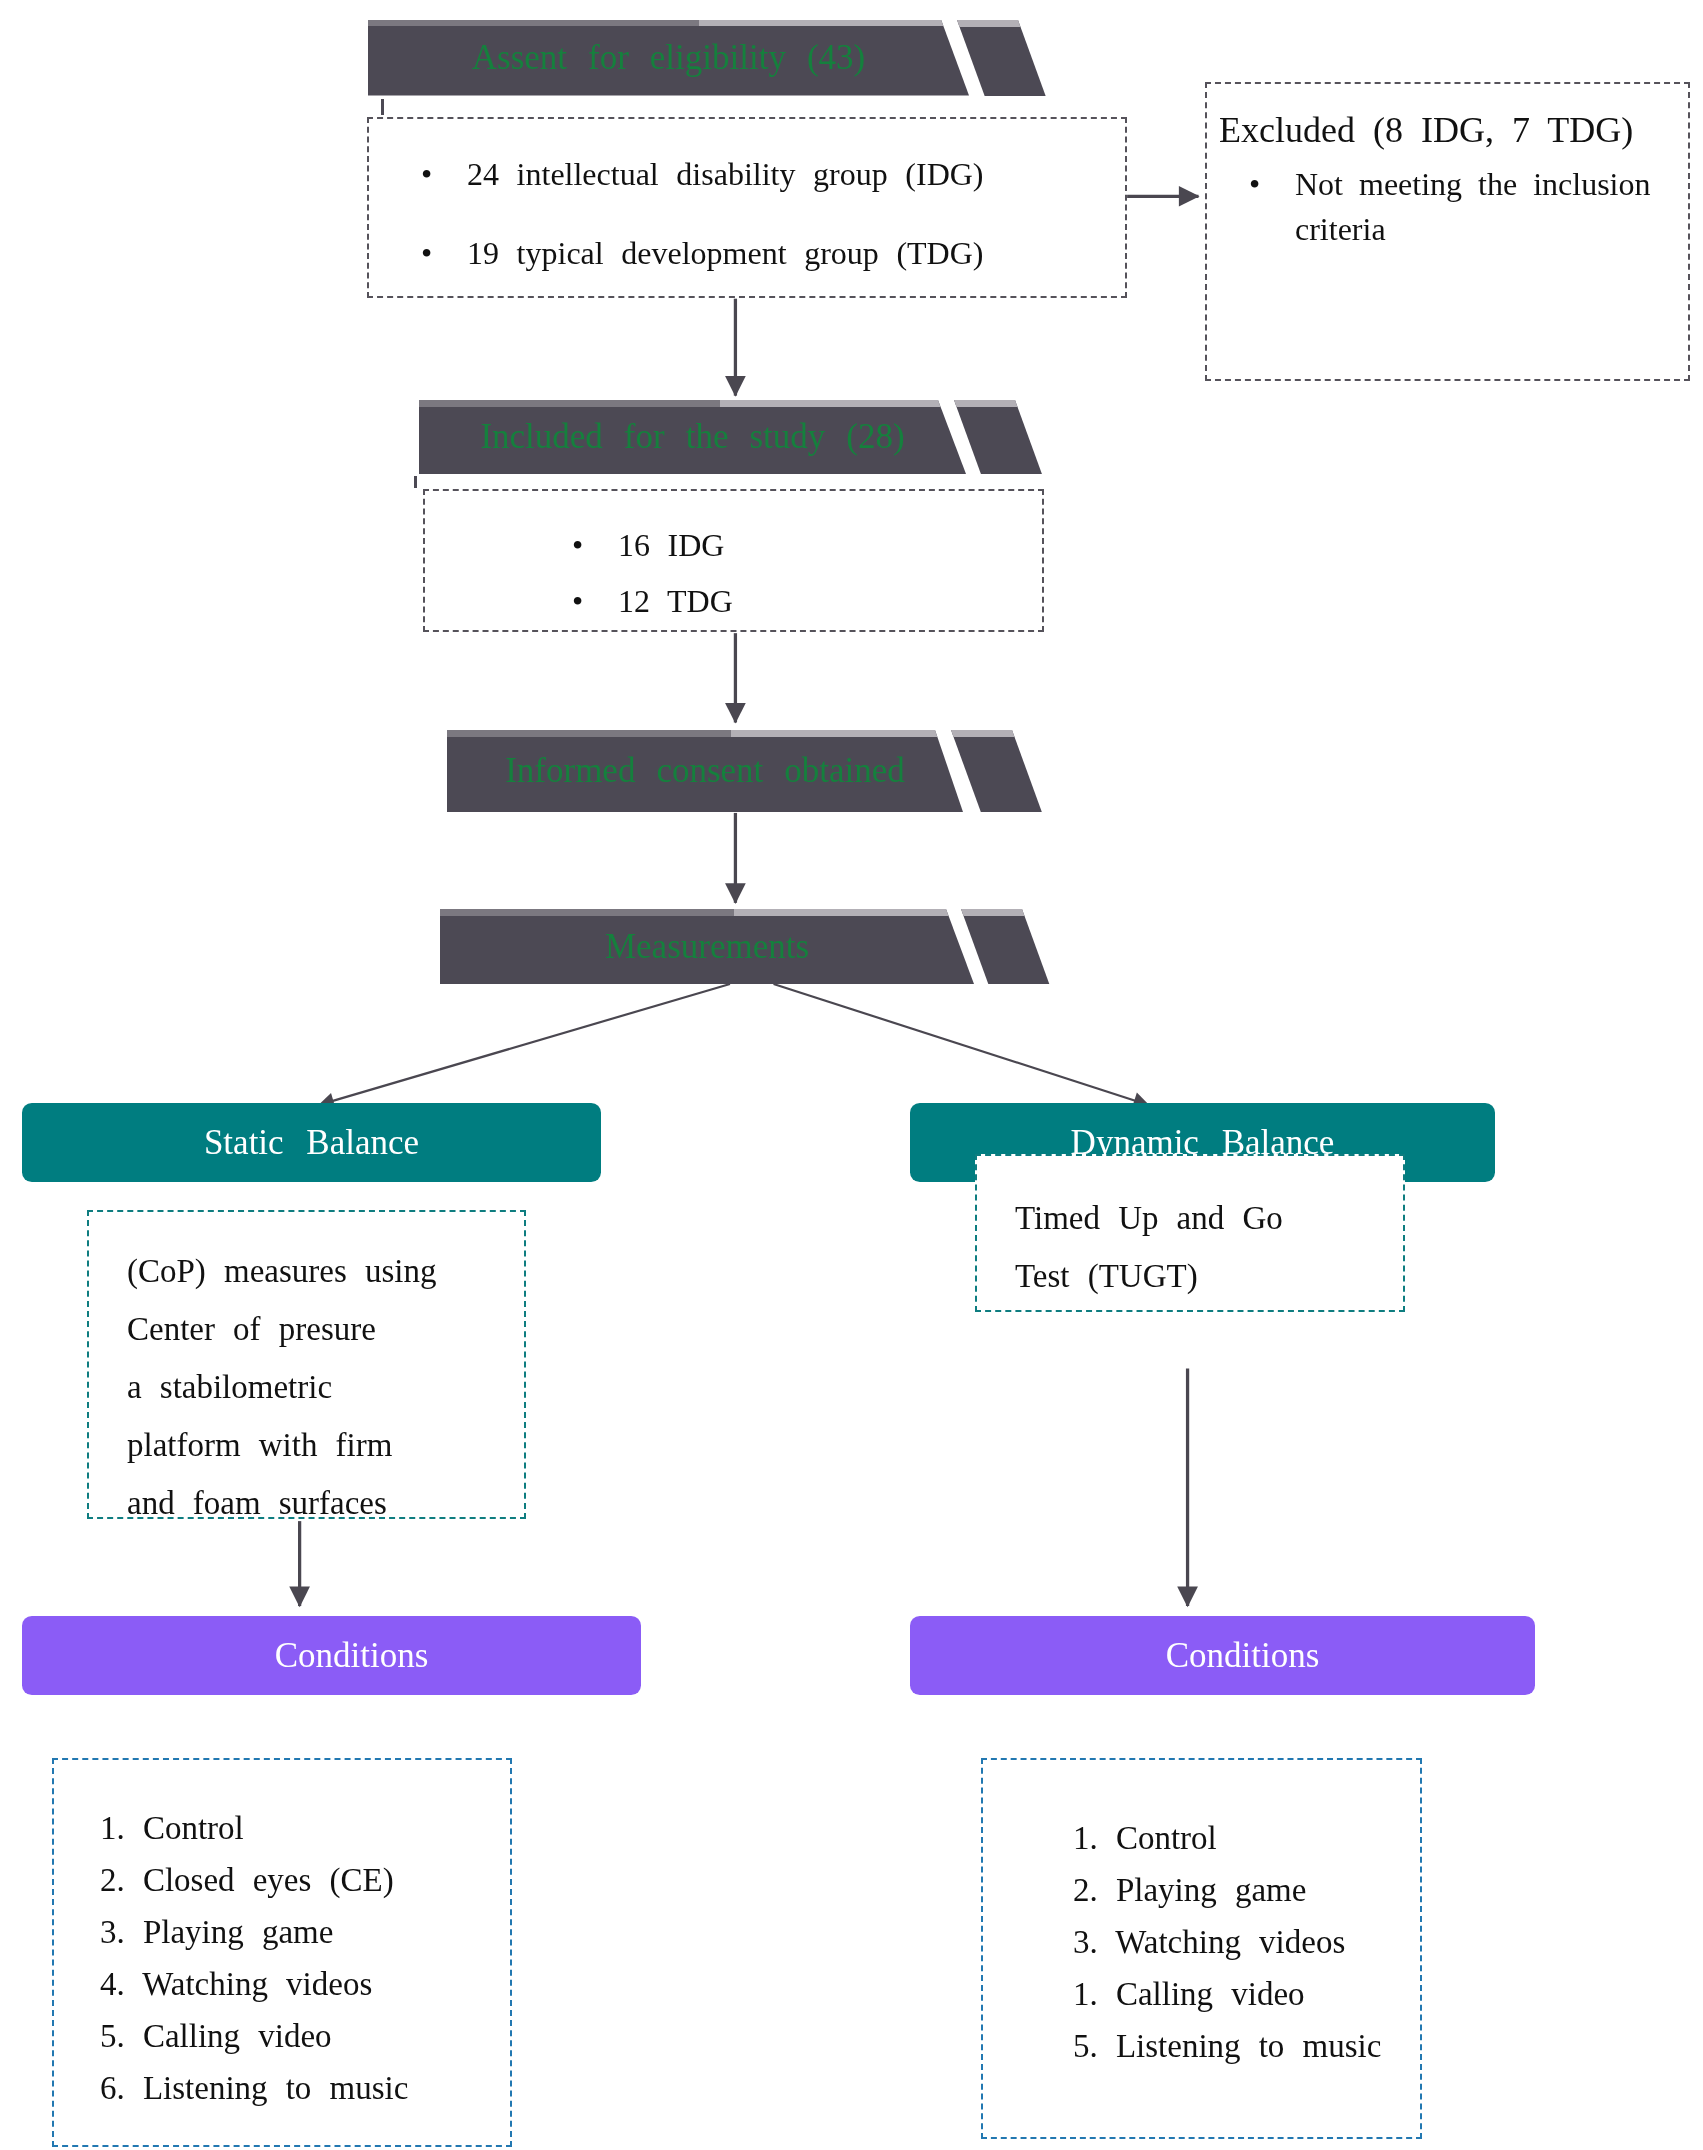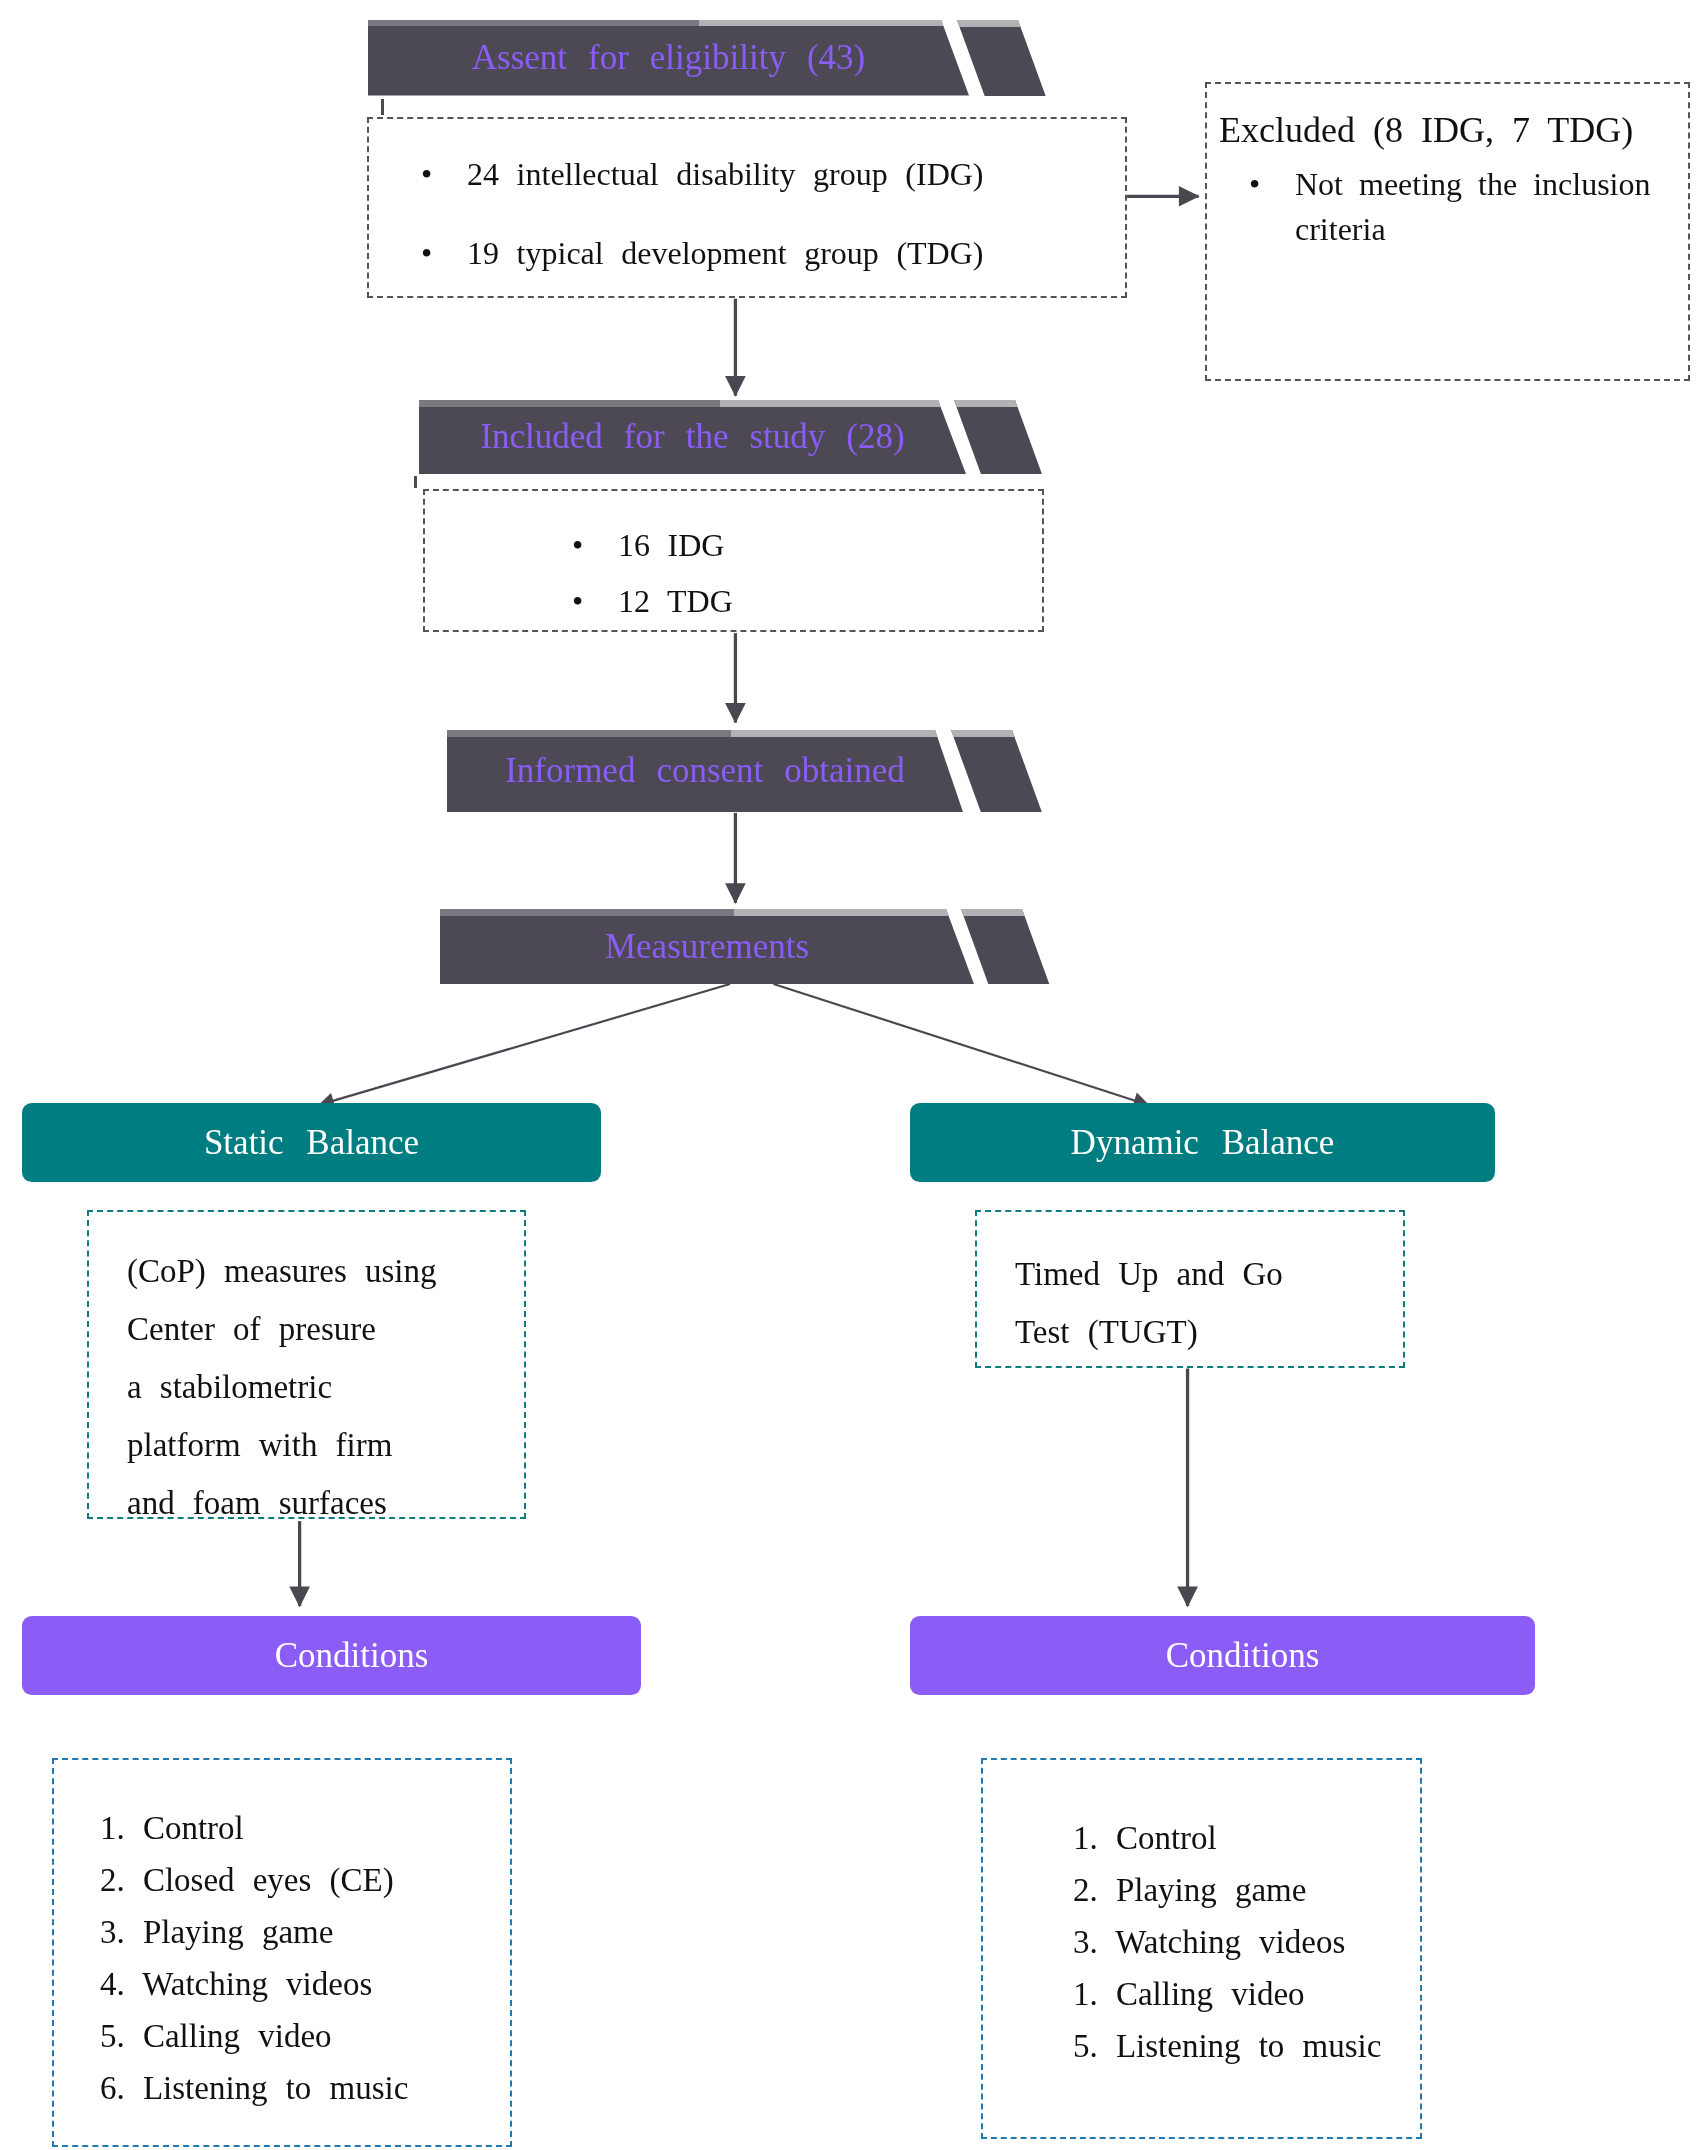--- a/index.html
+++ b/index.html
@@ -19,21 +19,21 @@
   }
   .banner .bt{
     position:absolute;top:0;height:100%;width:61px;background:#4c4954;
     transform:skewX(20deg);transform-origin:0 0;
   }
   .banner .bt::before{
     content:"";position:absolute;left:0;top:0;right:0;height:6.5px;background:#b3b0b6;
   }
   .banner .btext{
     position:absolute;top:0;height:100%;display:flex;align-items:center;justify-content:center;
-    color:#8b5cf6;font-size:35px;word-spacing:0.35em;white-space:nowrap;
+    color:#15803d;font-size:35px;word-spacing:0.35em;white-space:nowrap;
   }
   
   .dashbox{position:absolute;border:2.7px dashed #55525a;background:#fff;box-sizing:border-box;}
   .dash-teal{border-color:#0e7d80;}
   .dash-blue{border-color:#2278b1;}
   .bullets{position:absolute;left:0;right:0;}
   .bullet{position:relative;font-size:32px;word-spacing:0.3em;white-space:nowrap;}
   .bullet::before{content:"•";position:absolute;}
   
   .box-elig .bullet{padding-left:98px;line-height:79px;}
@@ -152,21 +152,21 @@
     <div class="citem">1. Control</div>
     <div class="citem">2. Closed eyes (CE)</div>
     <div class="citem">3. Playing game</div>
     <div class="citem">4. Watching videos</div>
     <div class="citem">5. Calling video</div>
     <div class="citem">6. Listening to music</div>
   </div>
 
   <div class="hdr hdr-teal" style="left:910px;top:1103px;width:585px;">Dynamic Balance</div>
 
-  <div class="dashbox dash-teal measure" style="left:975px;top:1210px;width:430px;height:158px;padding-top:33px;">
+  <div class="dashbox dash-teal measure" style="left:975px;top:1154px;width:430px;height:158px;padding-top:33px;">
     <div class="mline">Timed Up and Go</div>
     <div class="mline">Test (TUGT)</div>
   </div>
 
   <div class="hdr hdr-blue" style="left:910px;top:1616px;width:585px;">Conditions</div>
 
   <div class="dashbox dash-blue condlist list-right" style="left:981px;top:1758px;width:441px;height:381px;padding-top:52px;">
     <div class="citem">1. Control</div>
     <div class="citem">2. Playing game</div>
     <div class="citem">3. Watching videos</div>

